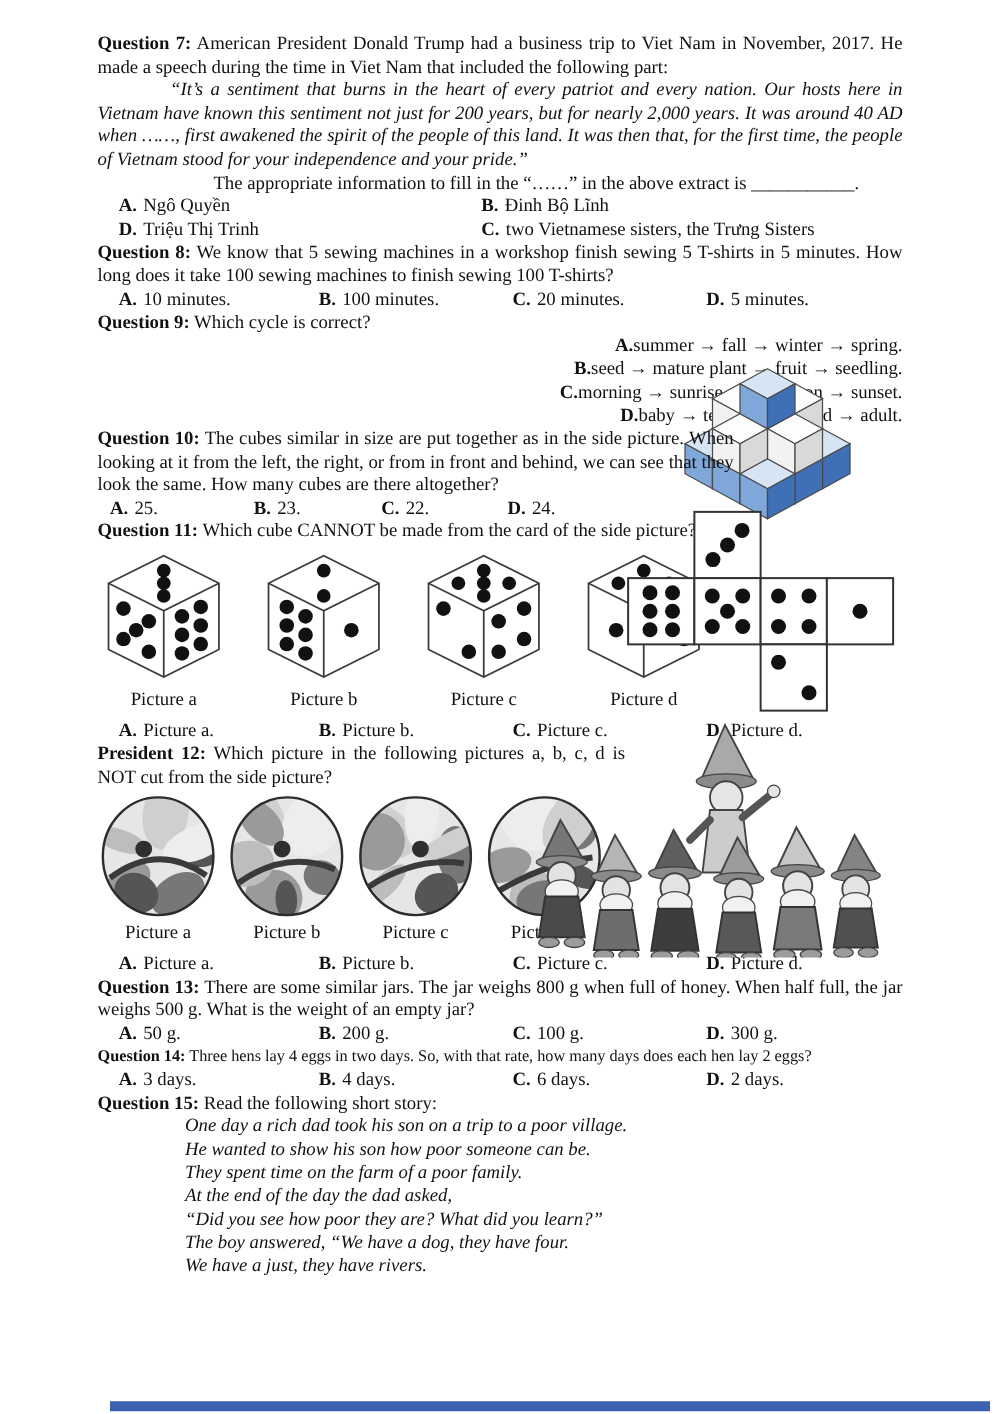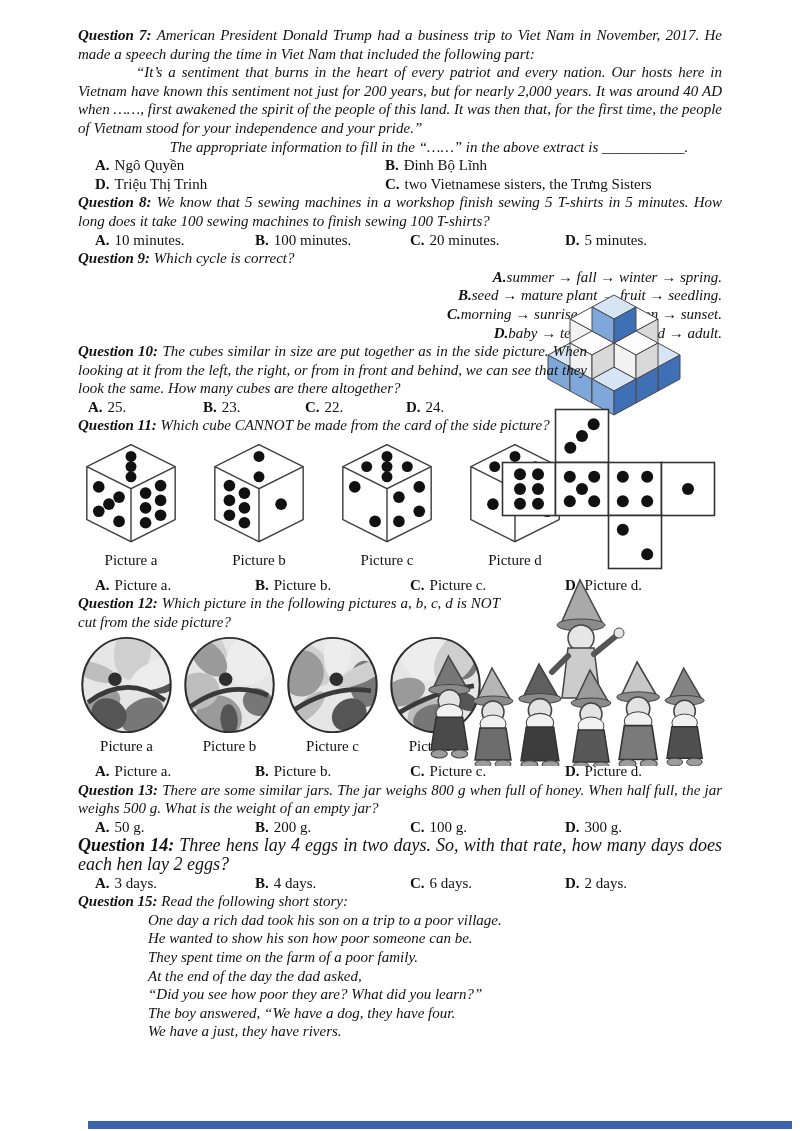--- a/index.html
+++ b/index.html
@@ -7,21 +7,21 @@
     position:relative;
     width:800px;height:1131px;
     margin:0 auto;
     background:#fff;
     font-family:"Liberation Serif","DejaVu Serif",serif;
     font-size:15px;line-height:18.6px;color:#111;
     overflow:hidden;
   }
   .content{padding:26px 78px 0 78px;}
   section{position:relative;}
-  p{margin:0;text-align:justify;font-style:italic;}
+  p{margin:0;text-align:justify;}
   .qlabel{font-weight:bold;}
   .quote{font-style:italic;text-indent:58px;}
   .fillline{padding-left:58px;text-align:center;}
   .opts{display:grid;text-align:left;}
   .opts .k{font-weight:bold;margin-right:5px;}
   .wide{grid-template-columns:160px 155px 155px 1fr;padding-left:17px;}
   .narrow{grid-template-columns:115px 102px 101px 1fr;padding-left:10px;}
   .two{grid-template-columns:290px 1fr;padding-left:17px;}
   .lineopt{padding-left:17px;text-align:right;}
   .q10text{margin-right:135px;}
@@ -315,21 +315,21 @@
               <path d="M18,0 L2,34 L36,31 Z" fill="#848484" stroke="#444" stroke-width="1.5"></path>
               <ellipse cx="19" cy="33" rx="20" ry="5" fill="#8a8a8a" stroke="#444" stroke-width="1"></ellipse>
               <circle cx="19" cy="44" r="11" fill="#e3e3e3" stroke="#444" stroke-width="1.5"></circle>
               <ellipse cx="19" cy="56" rx="13" ry="9" fill="#f1f1f1" stroke="#444" stroke-width="1"></ellipse>
               <path d="M6,60 L32,60 L37,92 L1,92 Z" fill="#505050" stroke="#333" stroke-width="1.5"></path>
               <ellipse cx="9" cy="96" rx="8" ry="4" fill="#9c9c9c" stroke="#444" stroke-width="1"></ellipse>
               <ellipse cx="29" cy="96" rx="8" ry="4" fill="#9c9c9c" stroke="#444" stroke-width="1"></ellipse>
             </g>
           </svg>
         </div>
-    <p class="q12text"><span class="qlabel">Question 12:</span> <span>Which picture in the following pictures a, b, c, d is NOT cut from the side picture?</span></p>
+    <p class="q12text"><span class="qlabel">President 12:</span> <span>Which picture in the following pictures a, b, c, d is NOT cut from the side picture?</span></p>
     <div class="circlerow">
       <div class="fig">
             <div class="circbox">
               <svg width="97" height="100" viewBox="0 0 100 104">
                 <defs>
                   <clipPath id="clip0">
                     <ellipse cx="50" cy="52" rx="46" ry="49"></ellipse>
                   </clipPath>
                 </defs>
                 <g clip-path="url(#clip0)">
@@ -437,21 +437,21 @@
     <p><span class="qlabel">Question 13:</span> <span>There are some similar jars. The jar weighs 800 g when full of honey. When half full, the jar weighs 500 g. What is the weight of an empty jar?</span></p>
     <div class="opts wide">
       <span><b class="k">A.</b><span>50 g.</span></span>
       <span><b class="k">B.</b><span>200 g.</span></span>
       <span><b class="k">C.</b><span>100 g.</span></span>
       <span><b class="k">D.</b><span>300 g.</span></span>
     </div>
   </section>
 
   <section>
-    <p style="font-size:18px;"><span class="qlabel">Question 14:</span> <span>Three hens lay 4 eggs in two days. So, with that rate, how many days does each hen lay 2 eggs?</span></p>
+    <p style="font-size:13px;"><span class="qlabel">Question 14:</span> <span>Three hens lay 4 eggs in two days. So, with that rate, how many days does each hen lay 2 eggs?</span></p>
     <div class="opts wide">
       <span><b class="k">A.</b><span>3 days.</span></span>
       <span><b class="k">B.</b><span>4 days.</span></span>
       <span><b class="k">C.</b><span>6 days.</span></span>
       <span><b class="k">D.</b><span>2 days.</span></span>
     </div>
   </section>
 
   <section>
     <p><span class="qlabel">Question 15:</span> <span>Read the following short story:</span></p>

